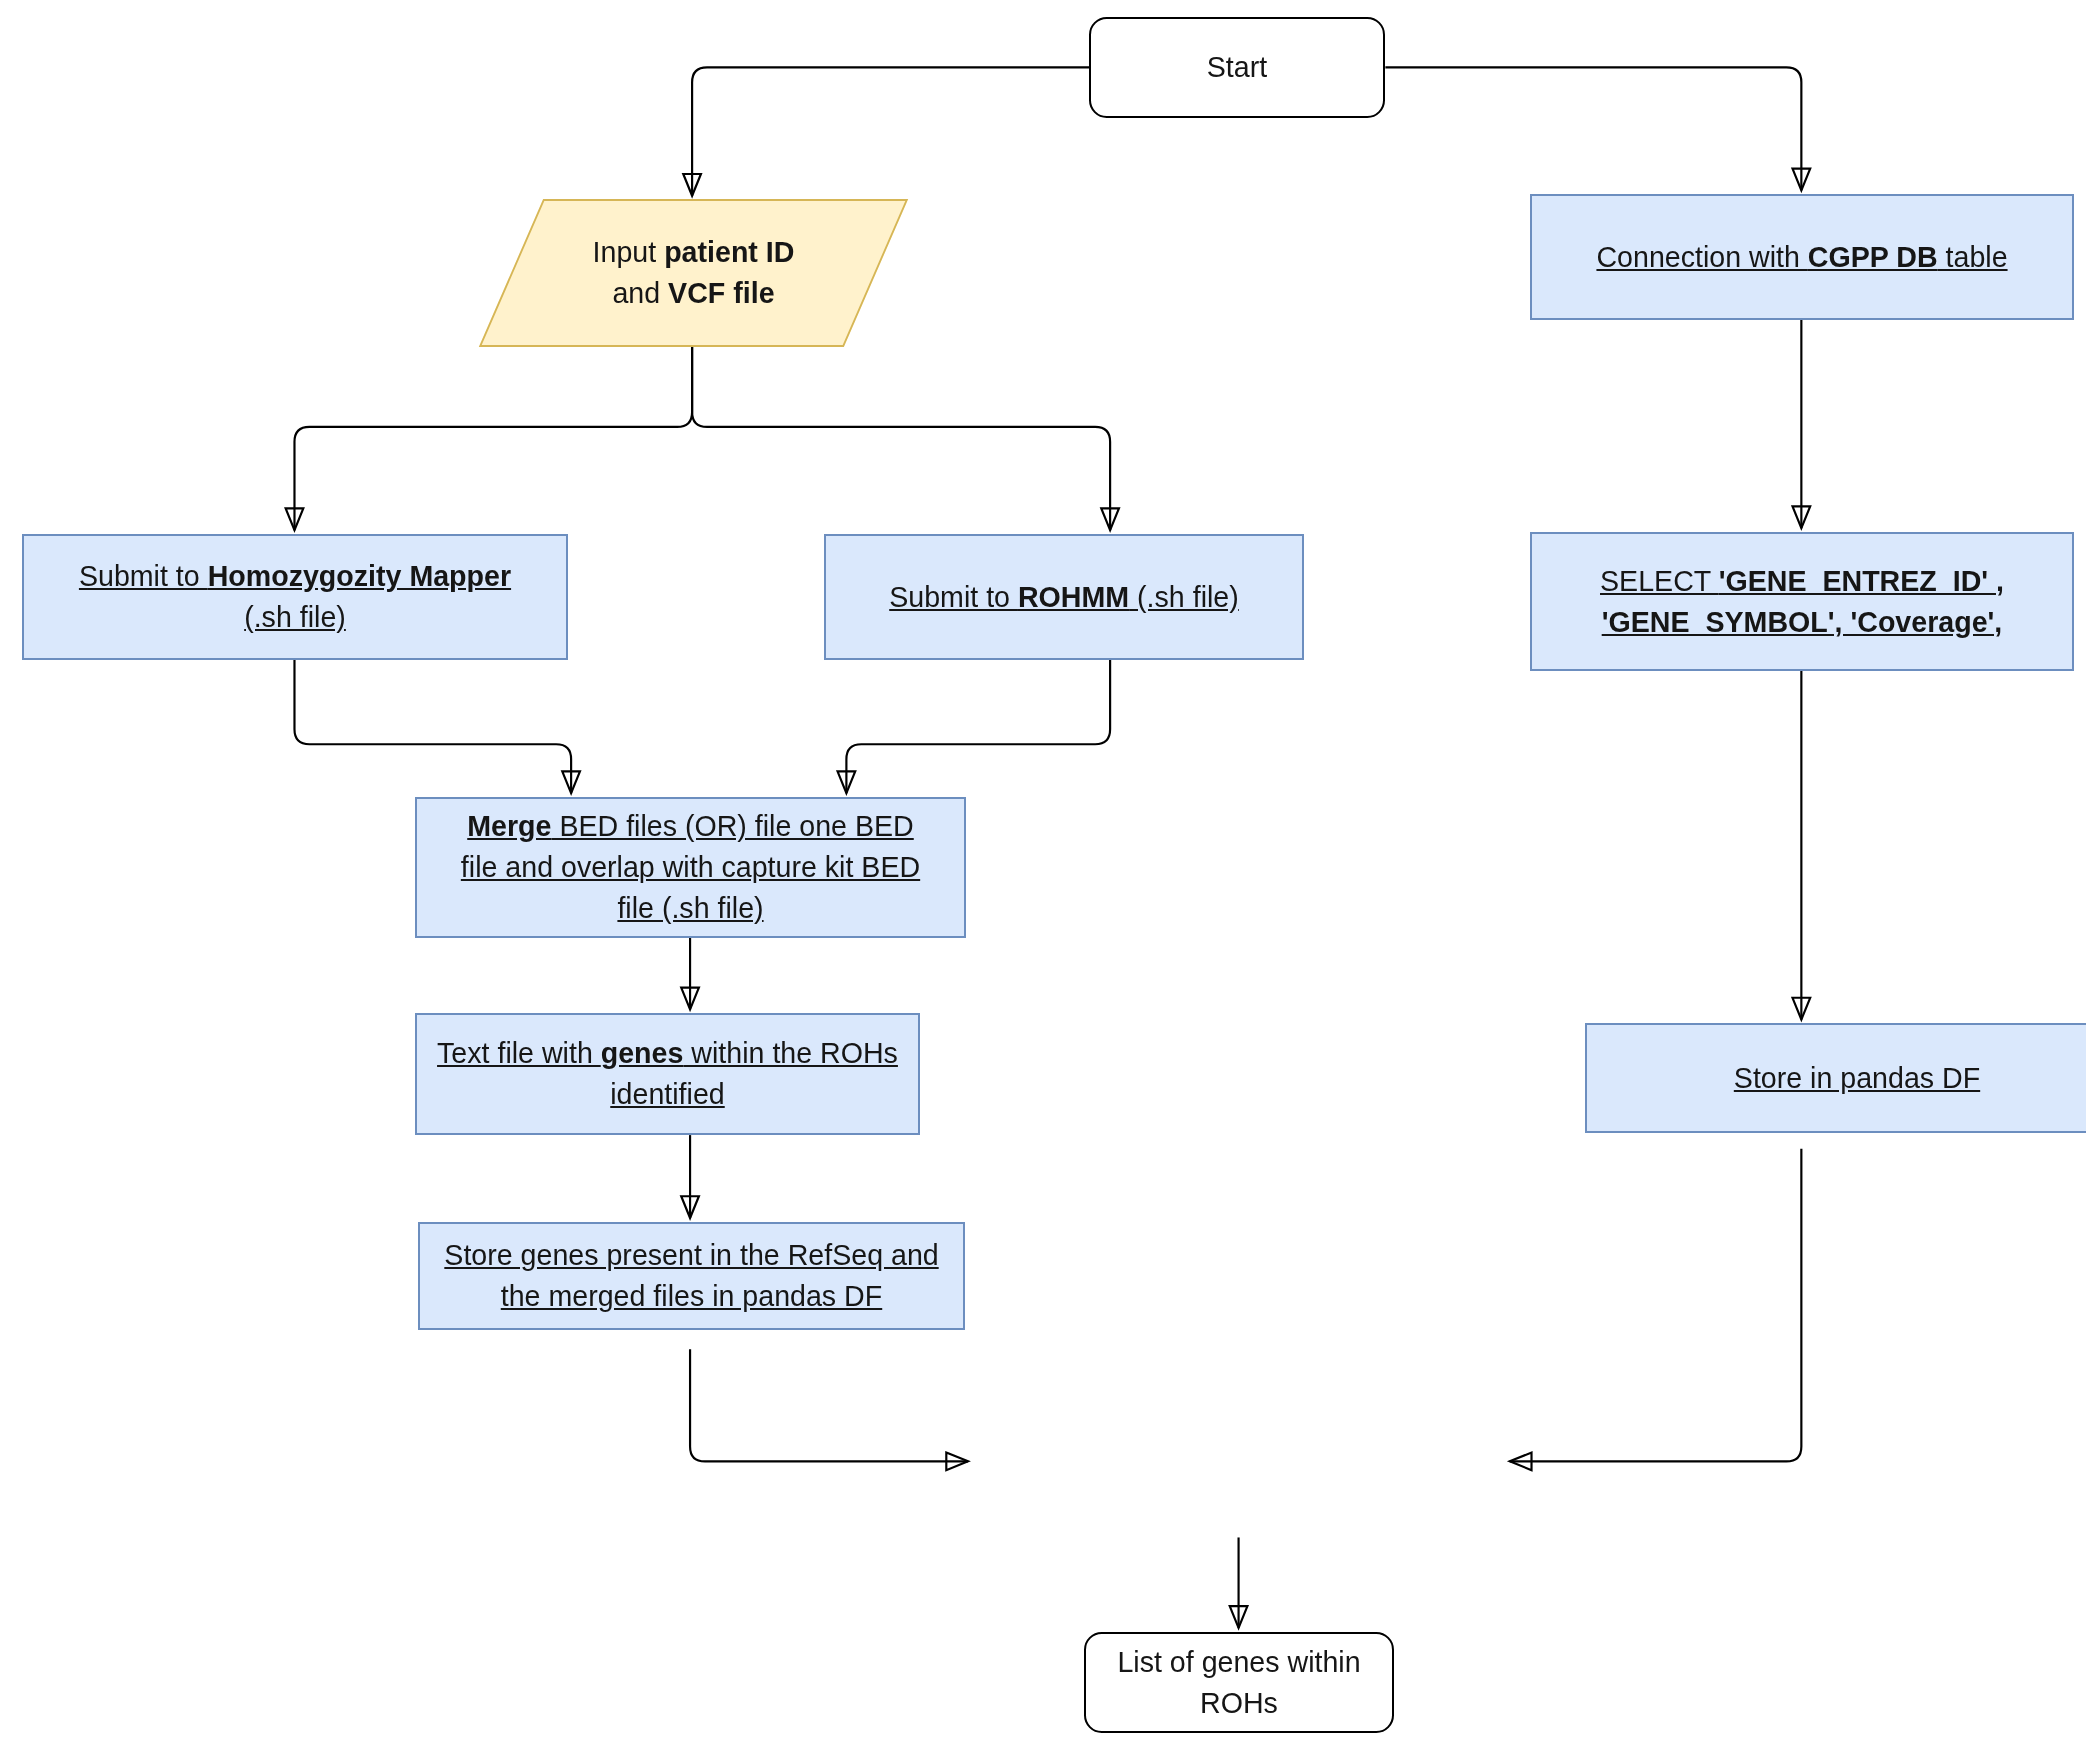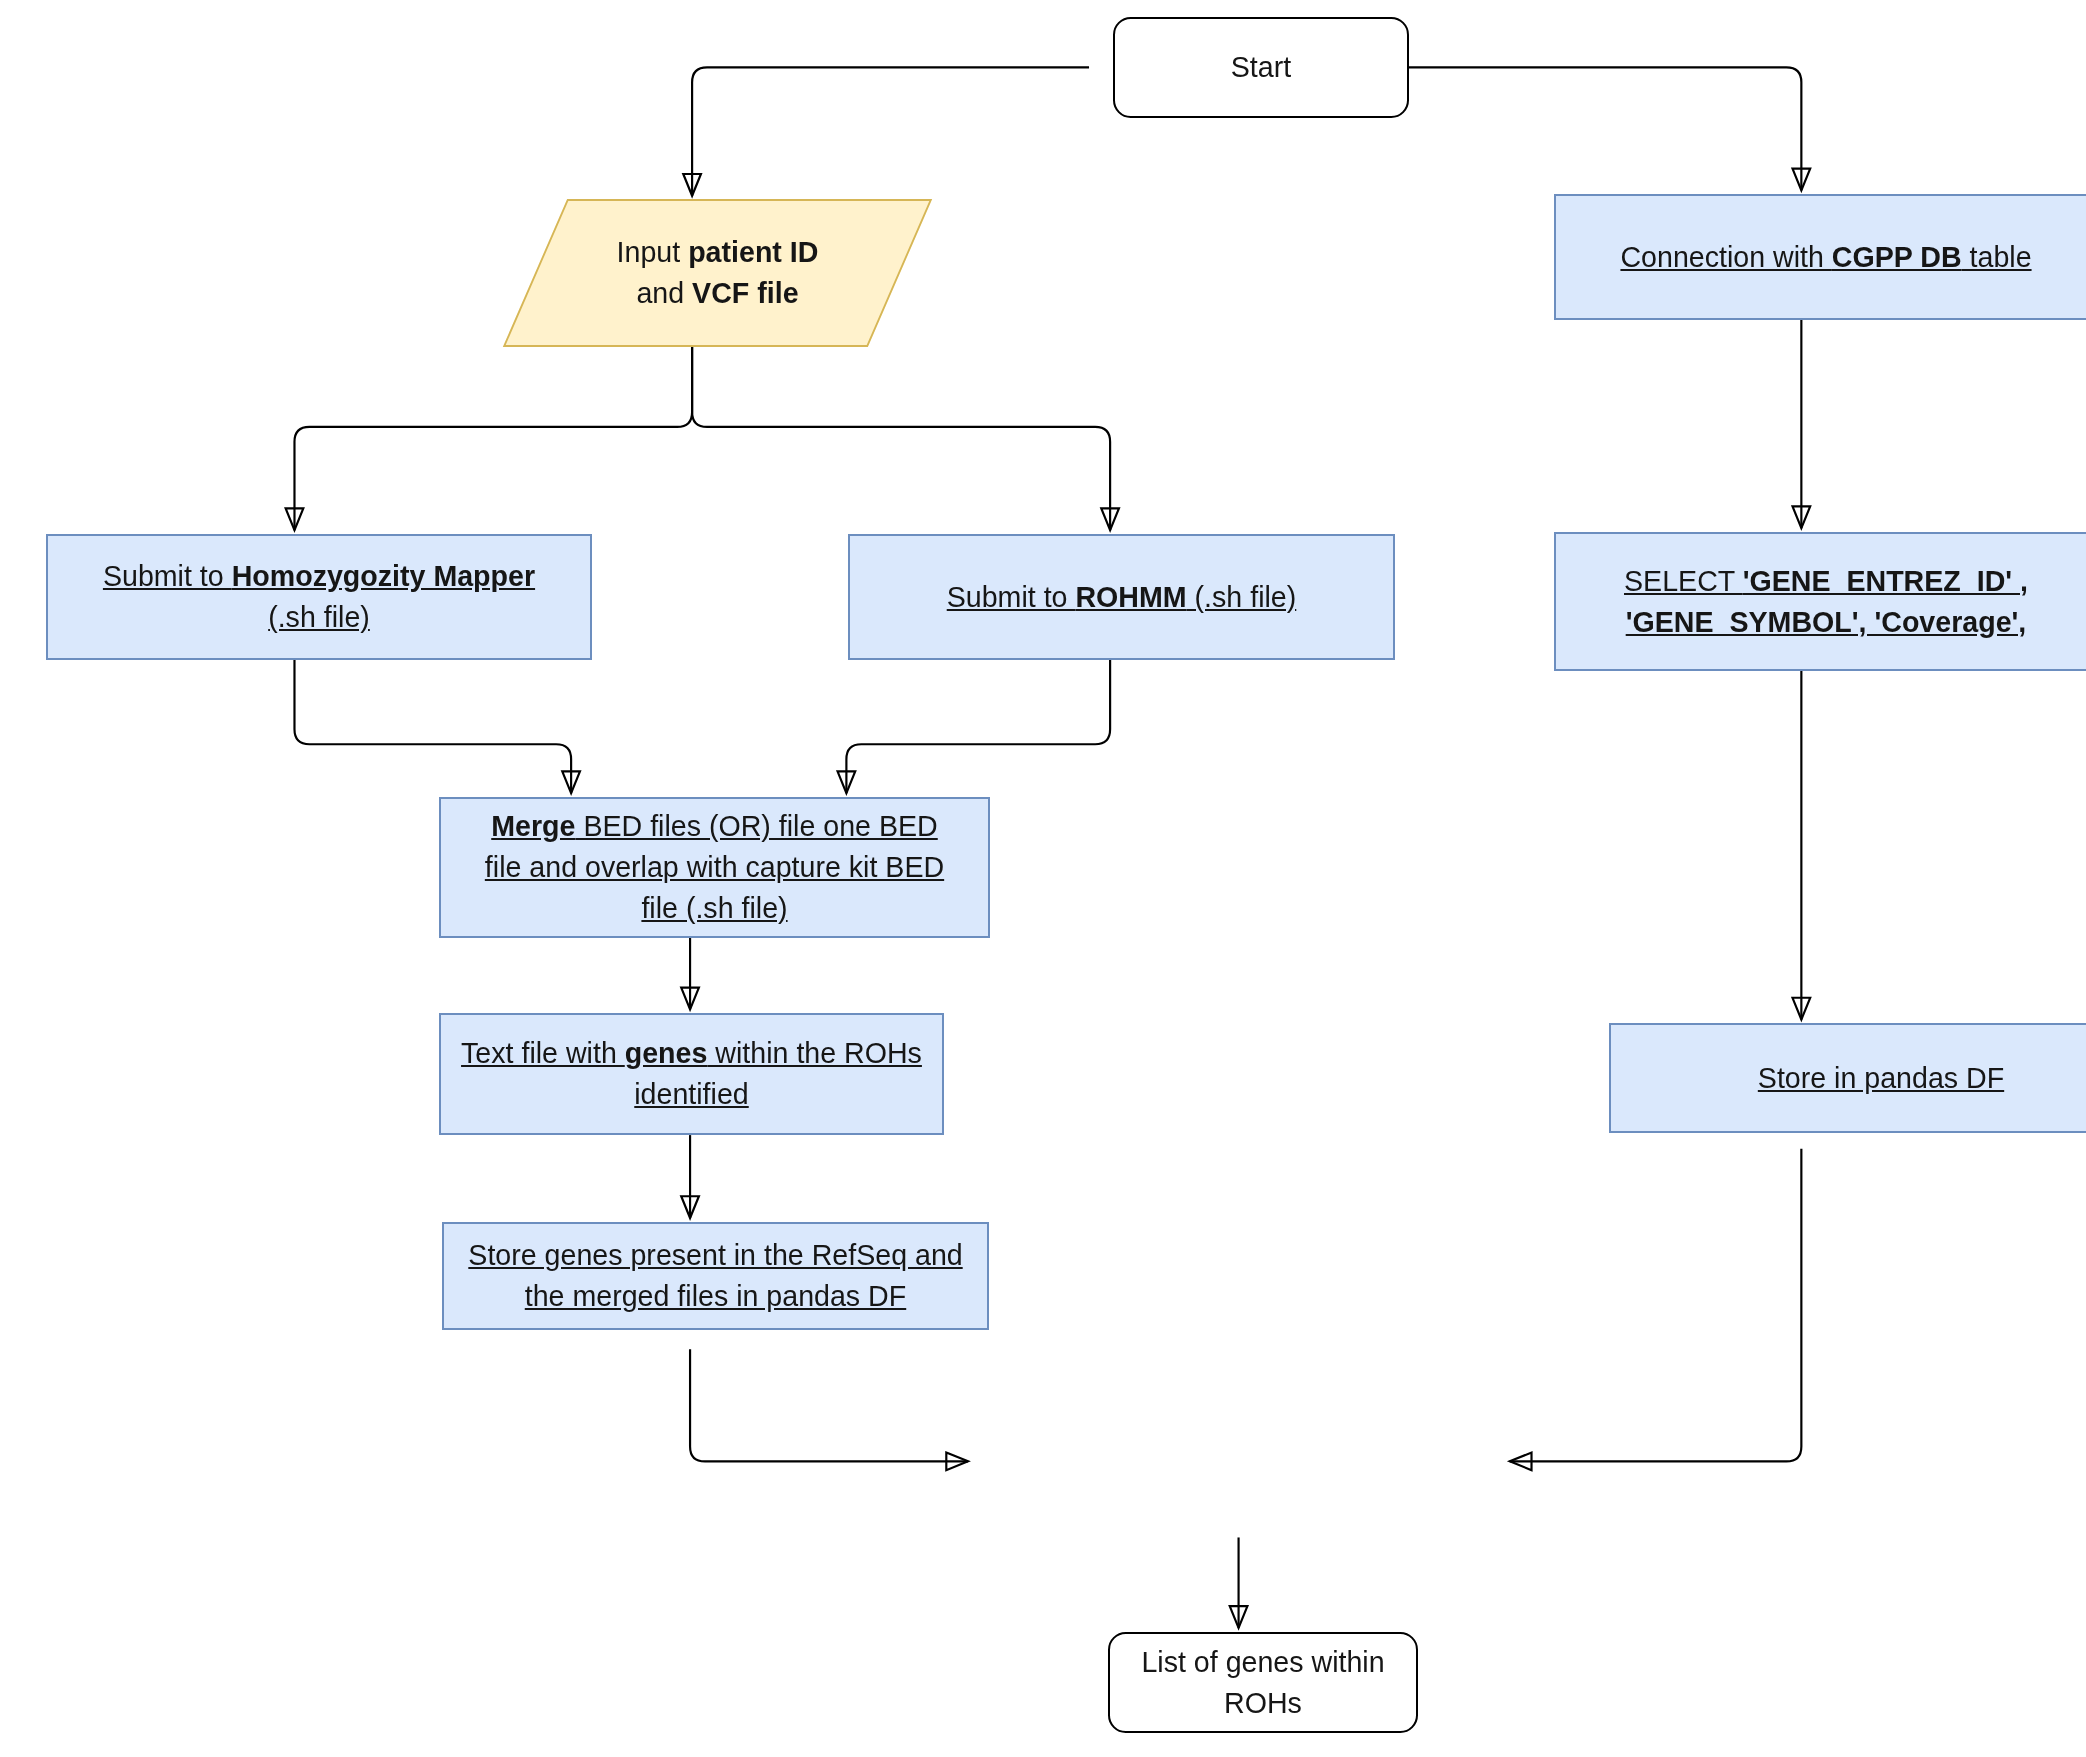--- a/index.html
+++ b/index.html
@@ -7,21 +7,20 @@
     position:relative;width:2087px;height:1757px;background:#ffffff;
     font-family:"Liberation Sans","DejaVu Sans",sans-serif;color:#161616;
     overflow:hidden;
   }
   .edges{position:absolute;left:0;top:0;width:2087px;height:1757px;}
   .edges path{fill:none;stroke:var(--connector,#000);stroke-width:3.2px;}
   .node{
     position:absolute;display:flex;align-items:center;justify-content:center;
     flex-direction:column;text-align:center;font-size:28.6px;line-height:41px;
     box-sizing:border-box;
-    margin-left:24px;
   }
   .node .node-text{position:relative;width:100%;}
   .tline{white-space:nowrap;}
   .bold{font-weight:bold;}
   .process{
     background:var(--process-fill,#dae8fc);
     border:2.7px solid var(--process-border,#6c8ebf);
     text-decoration:underline;
   }
   .terminator{
@@ -78,21 +77,21 @@
       </div>
   </div>
 
   <div class="node process" style="left:22px;top:534px;width:546px;height:126px">
     <div class="node-text">
         <div class="tline"><span>Submit to </span><span class="bold">Homozygozity Mapper</span></div>
         <div class="tline"><span>(.sh file)</span></div>
       </div>
   </div>
 
-  <div class="node process" style="left:824px;top:534px;width:547px;height:126px">
+  <div class="node process" style="left:824px;top:534px;width:480px;height:126px">
     <div class="node-text">
         <div class="tline"><span>Submit to </span><span class="bold">ROHMM</span><span> (.sh file)</span></div>
       </div>
   </div>
 
   <div class="node process" style="left:1530px;top:194px;width:544px;height:126px">
     <div class="node-text">
         <div class="tline"><span>Connection with </span><span class="bold">CGPP DB</span><span> table</span></div>
       </div>
   </div>

